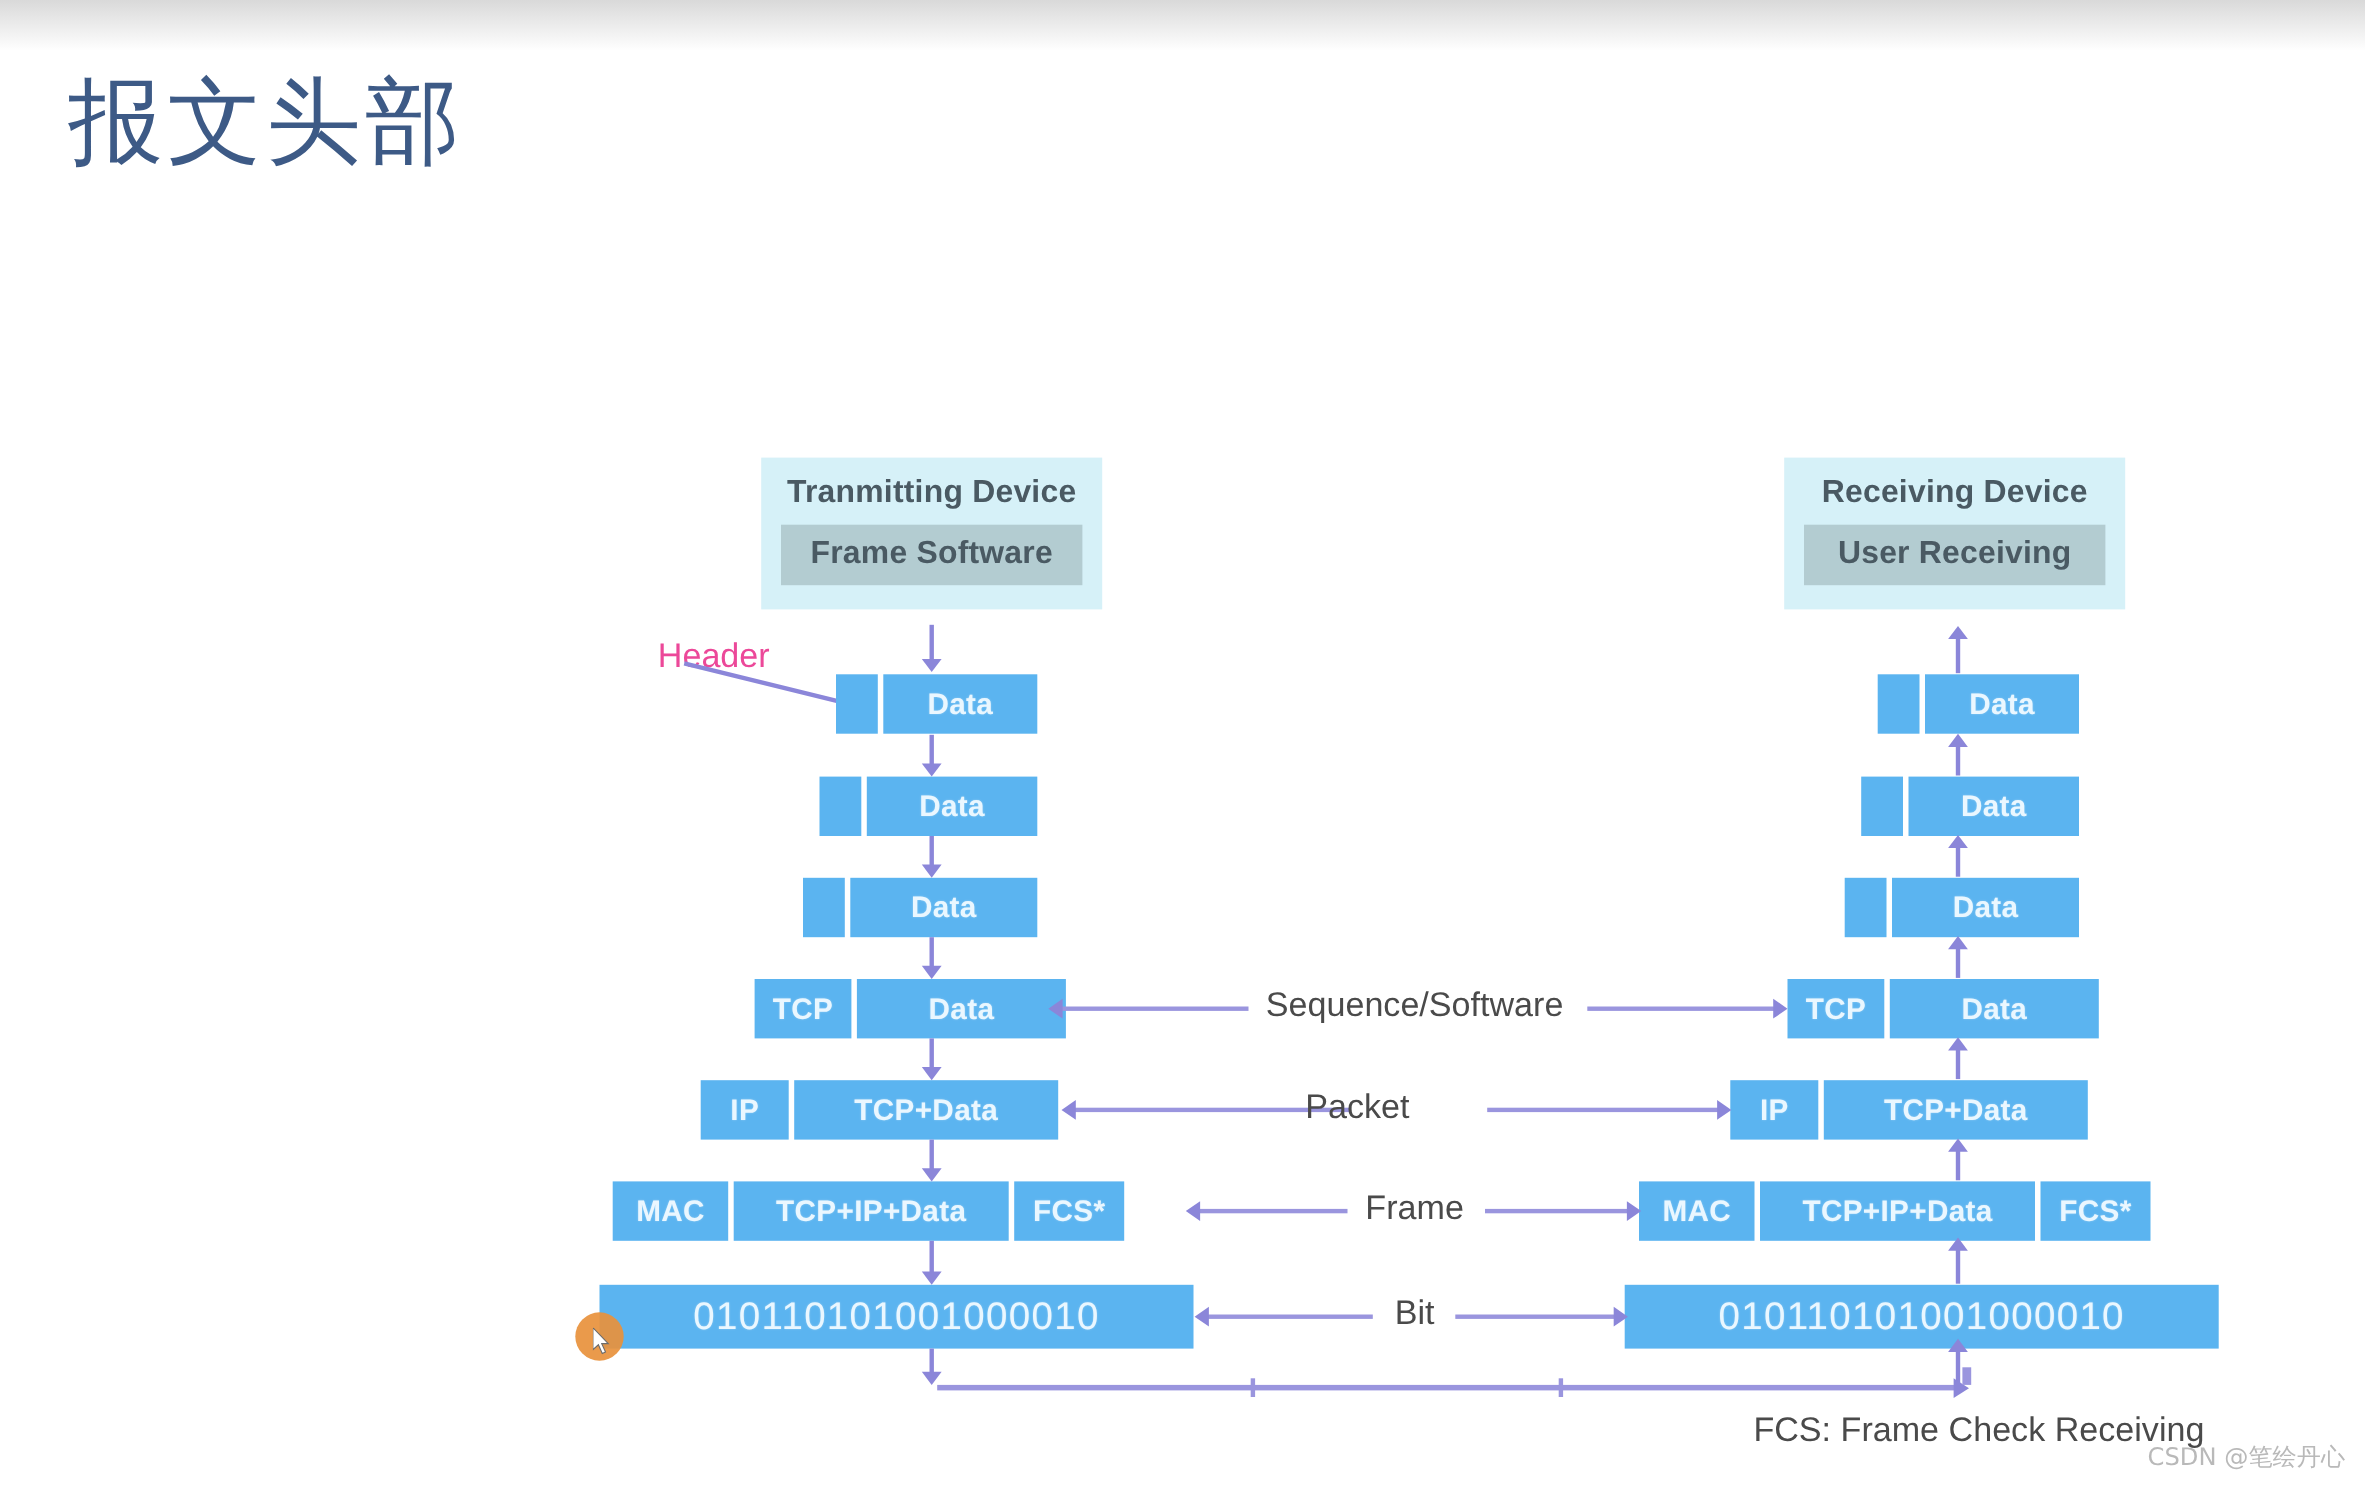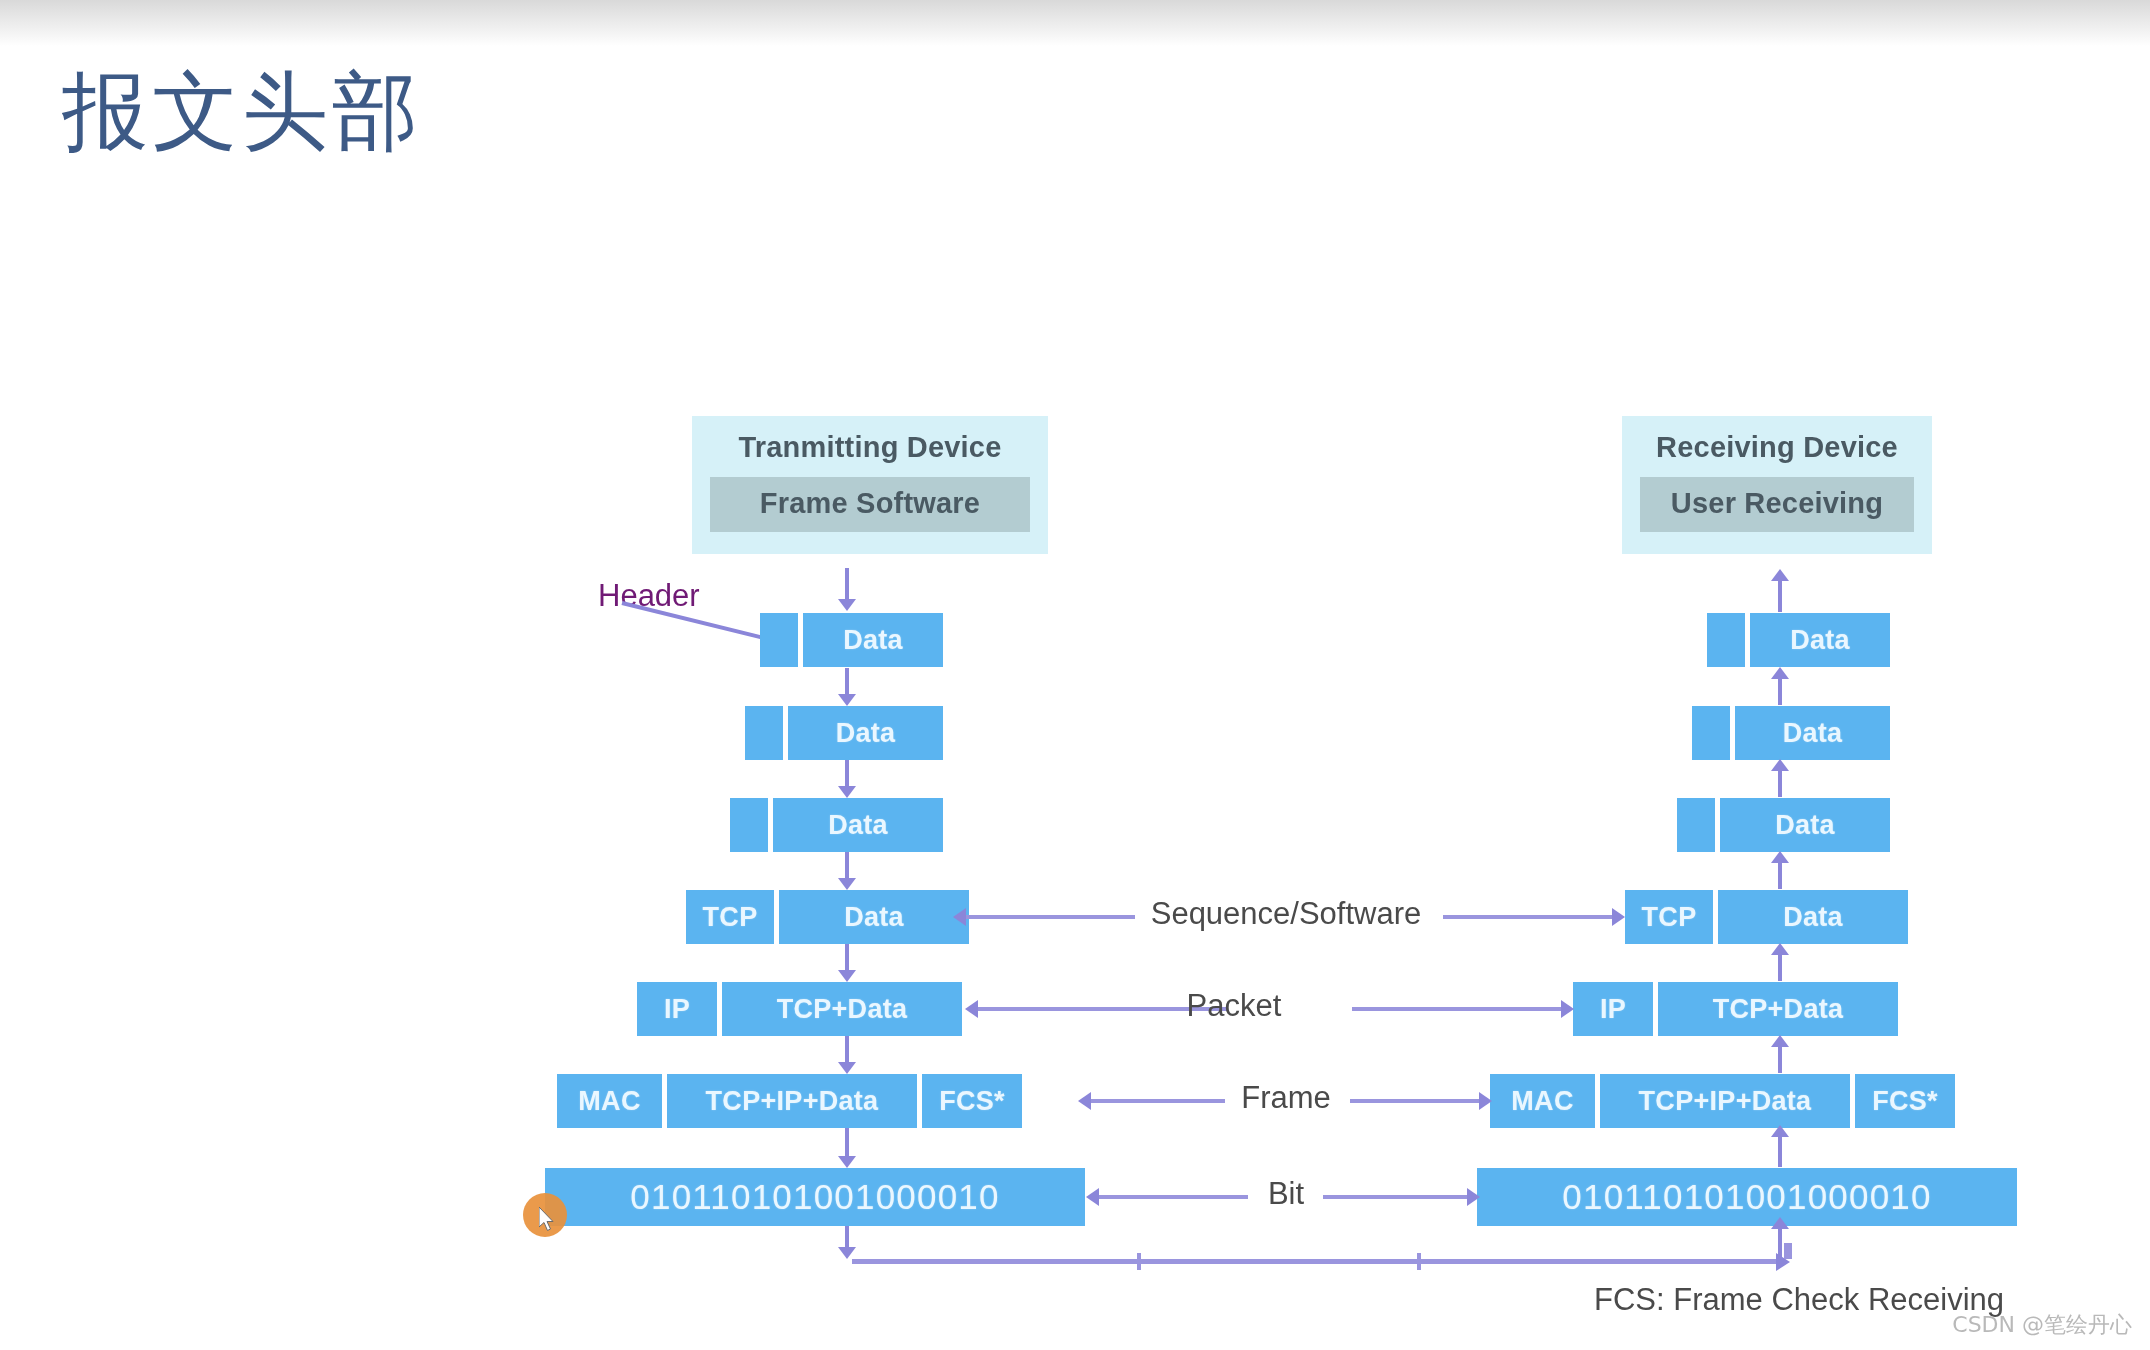--- a/index.html
+++ b/index.html
@@ -56,21 +56,21 @@
   }
   .device-sw {
     background: #b3ccd1;
     font-size: 29px;
     color: #4a5a63;
     font-weight: 600;
     padding: 10px 0 12px 0;
     letter-spacing: .2px;
     white-space: nowrap;
   }
-  #transmitting-device { left: 692px; top: 416px; width: 356px; }
+  #transmitting-device { left: 692px; top: 416px; width: 310px; }
   #receiving-device    { left: 1622px; top: 416px; width: 310px; }
 
   
   .pdu-row {
     position: absolute;
     height: 54px;
     display: flex;
     align-items: stretch;
   }
   .blk {
@@ -142,21 +142,21 @@
     text-align: center;
     white-space: nowrap;
     transform: translateX(-50%);
   }
 
   
   #header-label {
     position: absolute;
     left: 598px; top: 578px;
     font-size: 31px;
-    color: #701a75;
+    color: #ec4899;
     font-weight: 500;
     white-space: nowrap;
   }
   #header-pointer { position: absolute; left: 620px; top: 600px; }
 
   
   #bottom-bus {
     position: absolute;
     left: 852px; top: 1259px;
     width: 925px; height: 5px;

